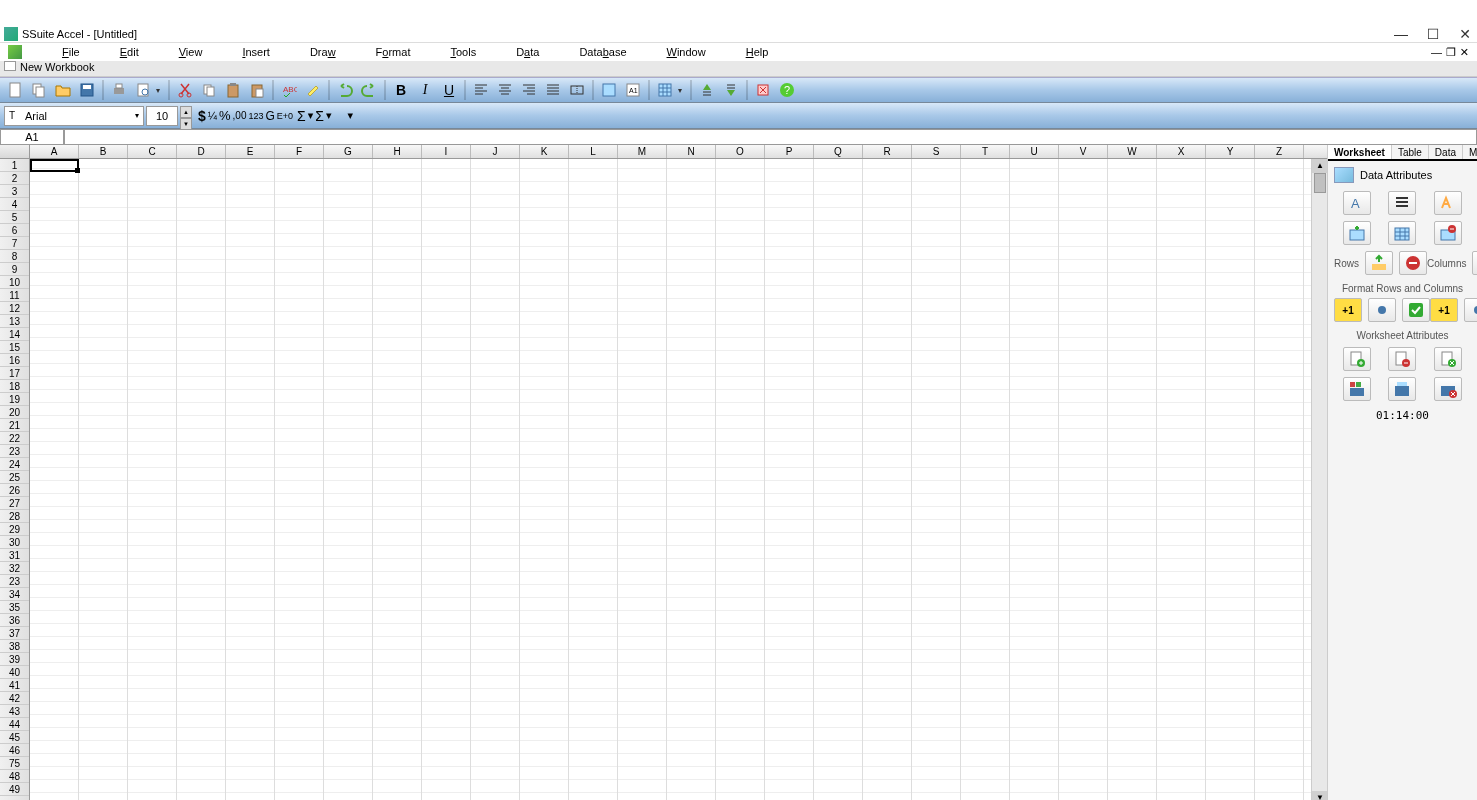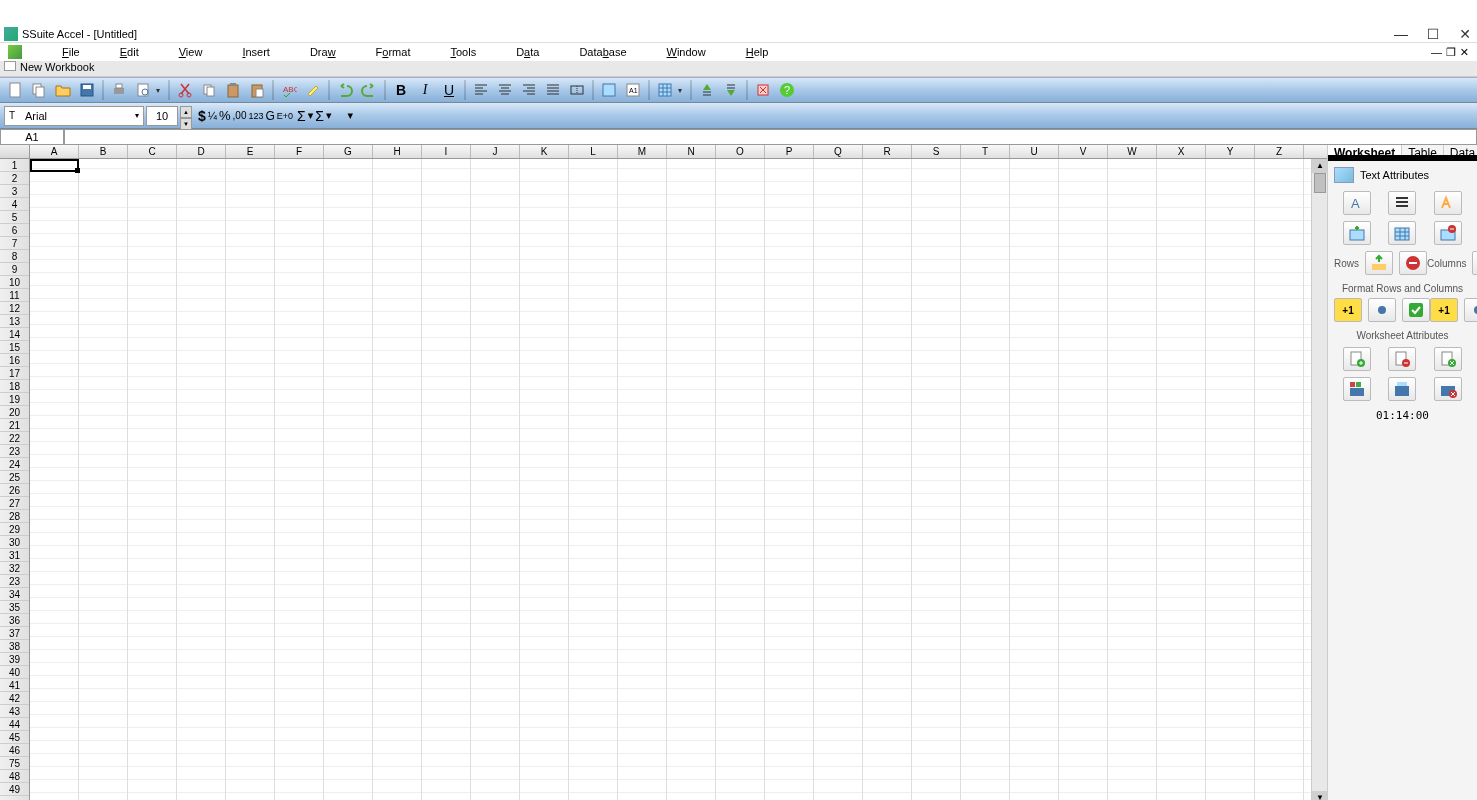--- a/index.html
+++ b/index.html
@@ -54,21 +54,21 @@
   repeating-linear-gradient(90deg, transparent, transparent 48px, #ddd 48px, #ddd 49px),
   repeating-linear-gradient(0deg, transparent, transparent 12px, #eee 12px, #eee 13px);
 }
 .activecell { position: absolute; top: 0; left: 0; width: 49px; height: 13px; border: 2px solid #000; pointer-events: none; }
 .activecell::after { content:''; position: absolute; right: -3px; bottom: -3px; width: 5px; height: 5px; background: #000; }
 .vscroll { width: 16px; background: #e8e8e8; border-left: 1px solid #ccc; position: relative; }
 .vscroll .thumb { position: absolute; top: 14px; left: 2px; width: 12px; height: 20px; background: #c0c0c0; border: 1px solid #999; }
 .vscroll .arr { position: absolute; width: 16px; height: 14px; background: #d0d0d0; text-align: center; font-size: 8px; line-height: 14px; cursor: pointer; }
 
 .sidepanel { width: 150px; background: #f4f4f4; border-left: 1px solid #ccc; display: flex; flex-direction: column; }
-.sidetabs { display: flex; height: 16px; font-size: 12px; border-bottom: 6px solid #000000; }
+.sidetabs { display: flex; height: 16px; font-size: 10px; border-bottom: 2px solid #000000; }
 .sidetabs .st { padding: 0 6px; border-right: 1px solid #ccc; cursor: pointer; line-height: 16px; }
 .sidetabs .st.active { background: #fff; font-weight: bold; }
 .sidecontent { flex: 1; padding: 6px; }
 .sidehdr { display: flex; align-items: center; gap: 6px; font-size: 11px; margin-bottom: 8px; }
 .sidehdr .shicon { width: 20px; height: 16px; background: linear-gradient(135deg,#adf,#7bd); border: 1px solid #89b; }
 .btnrow { display: flex; justify-content: space-around; margin: 6px 0; }
 .pbtn { width: 28px; height: 24px; background: linear-gradient(#fff,#e8e8e8); border: 1px solid #bbb; border-radius: 2px; cursor: pointer; display: flex; align-items: center; justify-content: center; font-size: 12px; }
 .pbtn svg { width: 18px; height: 18px; }
 .seclabel { text-align: center; font-size: 10px; color: #555; margin: 8px 0 4px; }
 .twocol { display: flex; justify-content: space-around; }
@@ -469,21 +469,21 @@
     <div class="sidetabs">
       <div class="st active">Worksheet</div>
       <div class="st">Table</div>
       <div class="st">Data</div>
       <div class="st">Map</div>
 
     </div>
     <div class="sidecontent">
       <div class="sidehdr">
         <span class="shicon"></span>
-        <span>Text Attributes</span>
+        <span>Data Attributes</span>
       </div>
       <div class="btnrow">
         <div class="pbtn">
             <svg viewBox="0 0 18 18">
               <text x="3" y="14" font-size="13" fill="#47a">A</text>
             </svg>
           </div>
         <div class="pbtn">
             <svg viewBox="0 0 18 18">
               <path d="M3 4h12M3 8h12M3 12h12" stroke="#333" stroke-width="2"></path>

